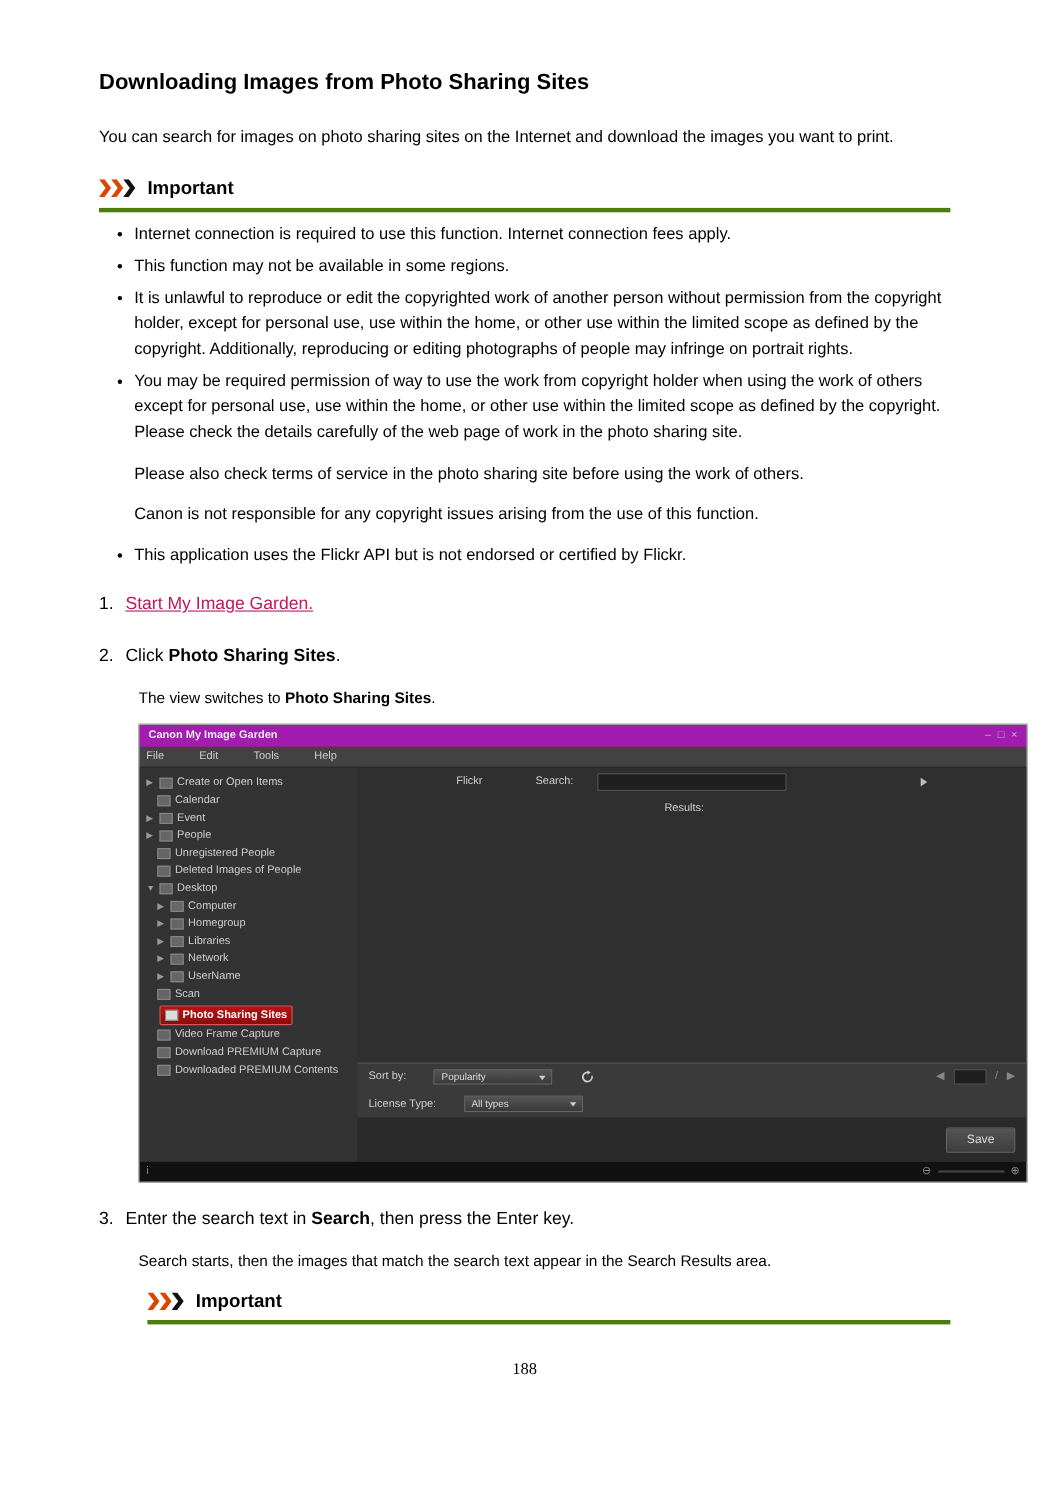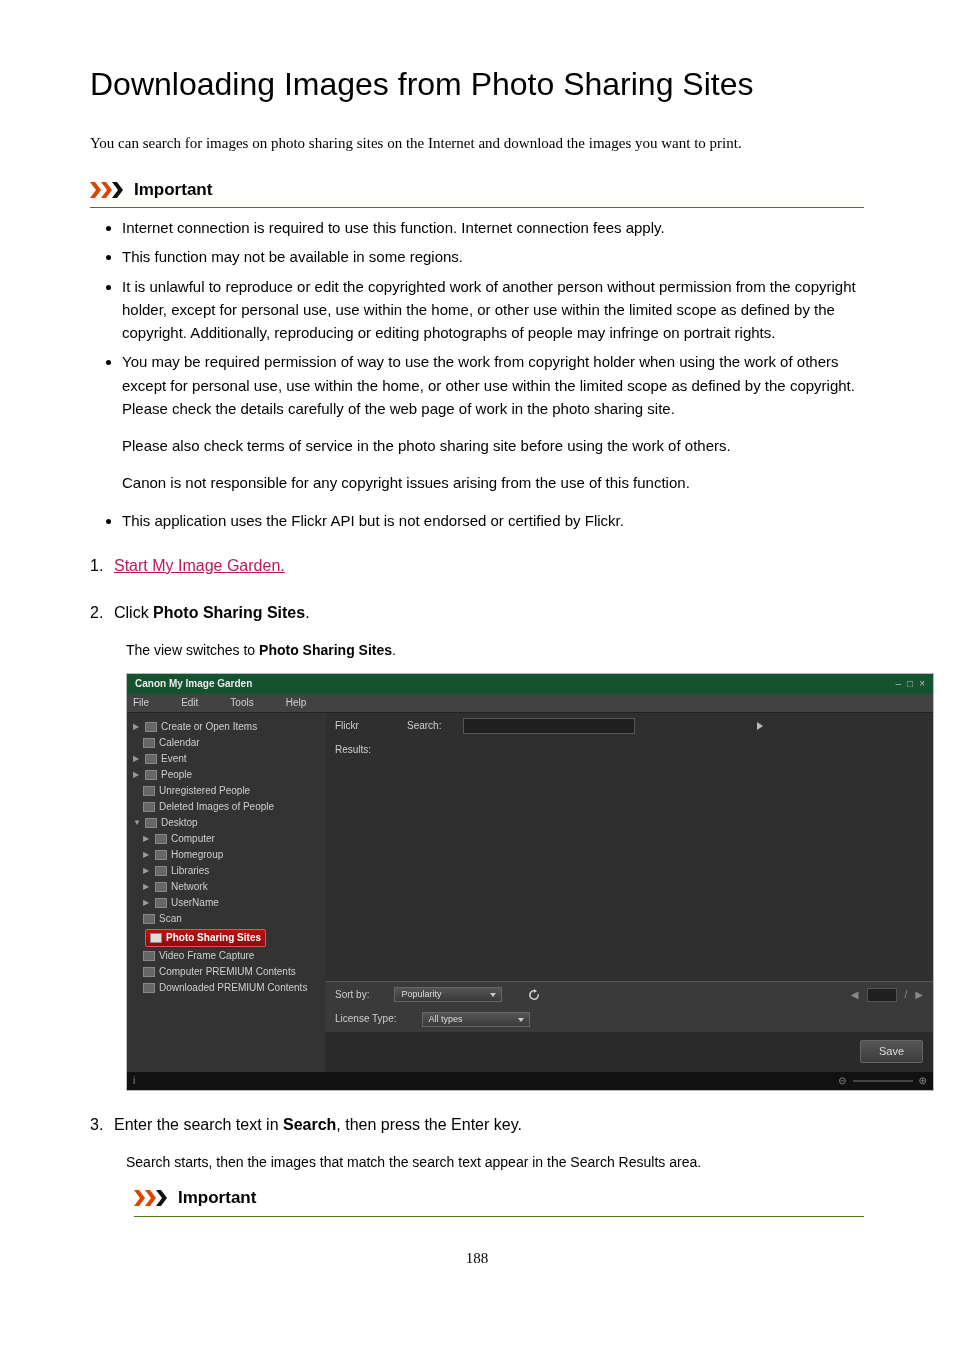--- a/index.html
+++ b/index.html
@@ -10,30 +10,29 @@
     font-size: 15px;
     line-height: 1.55;
   }
   .page {
     width: 954px;
     padding: 60px 90px 40px 90px;
     box-sizing: border-box;
     margin: 0 auto;
   }
   h1 {
-    font-size: 32px;
-    font-weight: normal;
+    font-size: 20px;
+    font-weight: bold;
     margin: 0 0 22px 0;
   }
   .intro {
     margin-bottom: 22px;
-    font-family: Liberation Serif, serif;
   }
   .banner {
-    border-bottom: 1px solid #4d7c0f;
+    border-bottom: 4px solid #4d7c0f;
     margin: 12px 0 8px 0;
   }
   .banner-inner {
     display: flex;
     align-items: center;
     gap: 10px;
     padding-bottom: 4px;
   }
   .banner.nested { margin-left: 20px; }
   .banner-label {
@@ -86,21 +85,21 @@
     width: 806px;
     border: 1px solid #bbb;
     margin: 10px 0 14px 12px;
     background: #2f2f2f;
     color: #cfcfcf;
     font-size: 10px;
     line-height: 1.2;
     font-family: Arial, sans-serif;
   }
   .titlebar {
-    background: #14532d;
+    background: #a21caf;
     color: #eaeaea;
     padding: 4px 8px;
     display: flex;
     justify-content: space-between;
     align-items: center;
     font-size: 10px;
     font-weight: bold;
   }
   .win-ctrl { display:flex; gap:6px; color:#bbb; font-weight:normal; font-size:10px;}
   .menubar {
@@ -141,20 +140,21 @@
   }
   .mainpane {
     flex:1;
     background:#2f2f2f;
     display:flex; flex-direction:column;
   }
   .toolbar-row {
     display:flex; align-items:center; gap:22px;
     padding:5px 10px;
     color:#cfcfcf;
+    justify-content:center;
   }
   .toolbar-row .lbl { min-width:50px; }
   .txtbox {
     background:#1f1f1f; border:1px solid #555;
     height:14px; width:170px;
   }
   .toolbar-row .go {
     width:0;height:0;
     border-left:6px solid #bbb;
     border-top:4px solid transparent;
@@ -344,21 +344,21 @@
             <div class="sb-sel">
                 <span class="ico-box sb-ico" style="background:#ddd;"></span>
                 <span>Photo Sharing Sites</span>
               </div>
             <div class="sb-row sb-i1">
                 <span class="ico-box sb-ico"></span>
                 <span>Video Frame Capture</span>
               </div>
             <div class="sb-row sb-i1">
                 <span class="ico-box sb-ico"></span>
-                <span>Computer PREMIUM Contents</span>
+                <span>Download PREMIUM Capture</span>
               </div>
             <div class="sb-row sb-i1">
                 <span class="ico-box sb-ico"></span>
                 <span>Downloaded PREMIUM Contents</span>
               </div>
           </div>
           <div class="mainpane">
             <div class="toolbar-row">
               <span class="lbl">Flickr</span>
               <span>Search:</span>

